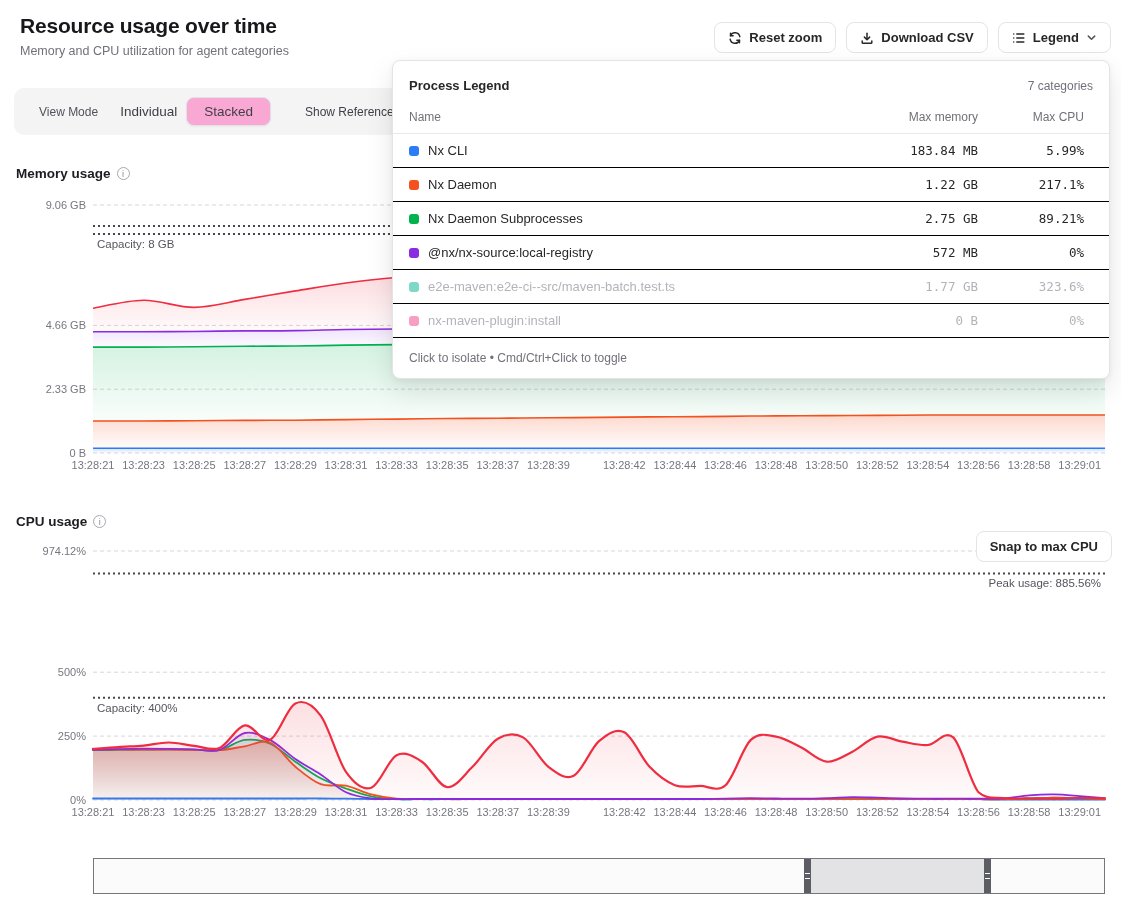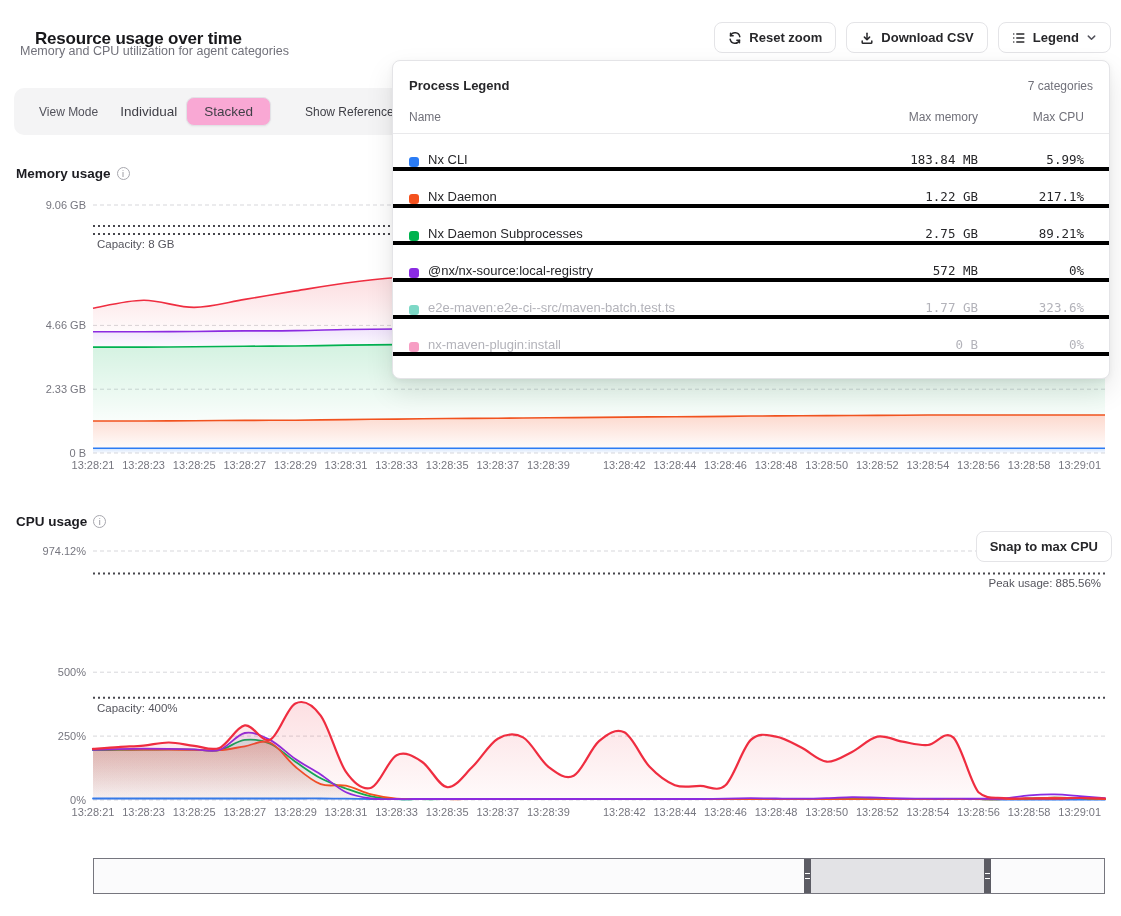--- a/index.html
+++ b/index.html
@@ -1,18 +1,18 @@
 <!DOCTYPE html>
 <html><head>
 <meta charset="utf-8">
 <style>
   html,body{margin:0;padding:0}
   body{width:1121px;height:916px;position:relative;overflow:hidden;background:#fff;
        font-family:"Liberation Sans",sans-serif;color:#18181b;}
-  .page-title{position:absolute;left:20px;top:14px;font-size:17px;font-weight:700;letter-spacing:-.2px;margin:15px}
+  .page-title{position:absolute;left:20px;top:14px;font-size:21px;font-weight:700;letter-spacing:-.2px;margin:0}
   .page-subtitle{position:absolute;left:20px;top:44px;font-size:12.5px;color:#71717a;margin:0}
   .header-actions{position:absolute;right:10px;top:22px;display:flex;gap:10px;z-index:5}
   .btn{display:inline-flex;align-items:center;gap:7px;height:31px;padding:0 13px;border:1px solid #e4e4e7;
        border-radius:8px;background:#fff;font-size:13px;font-weight:600;color:#27272a;cursor:pointer;
        font-family:"Liberation Sans",sans-serif;box-sizing:border-box}
   .btn svg{flex:none}
   .controls{position:absolute;left:14px;right:14px;top:88px;height:47px;background:#f4f4f5;border-radius:10px;
        display:flex;align-items:center;padding:0 25px;box-sizing:border-box;z-index:1}
   .vm-label{font-size:12px;color:#52525b}
   .seg{font-size:13.5px;color:#3f3f46;cursor:pointer}
@@ -41,21 +41,21 @@
   
   .legend-popup{position:absolute;left:392px;top:60px;width:718px;height:319px;background:#fff;border:1px solid #e4e4e7;
        border-radius:8px;box-shadow:0 12px 28px rgba(0,0,0,.10),0 2px 6px rgba(0,0,0,.05);z-index:20;box-sizing:border-box}
   .lp-header{display:flex;justify-content:space-between;align-items:center;padding:17px 16px 12px}
   .lp-title{font-size:13px;font-weight:700;color:#27272a}
   .lp-count{font-size:12px;color:#71717a}
   .lp-cols{display:flex;align-items:center;padding:5px 16px 9px;border-bottom:1px solid #e9e9eb;color:#71717a;font-size:12px}
   .lp-col-name{flex:1}
   .lp-col-mem,.lp-mem{width:150px;text-align:right}
   .lp-col-cpu,.lp-cpu{width:115px;text-align:right;padding-right:9px;box-sizing:border-box}
-  .lp-row{display:flex;align-items:flex-end;height:33px;padding:0 16px;border-bottom:4px solid #000000;cursor:pointer}
+  .lp-row{display:flex;align-items:center;height:33px;padding:0 16px;border-bottom:1px solid #000000;cursor:pointer}
   .lp-dot{width:10px;height:10px;border-radius:3px;flex:none;margin-right:9px}
   .lp-name{flex:1;font-size:13px;color:#27272a;white-space:nowrap;overflow:hidden;text-overflow:ellipsis}
   .lp-val{font-family:"DejaVu Sans Mono",monospace;font-size:12.5px;color:#27272a}
   .lp-row.muted .lp-name,.lp-row.muted .lp-val{color:#b3b3ba}
   .lp-footer{padding:13px 16px;font-size:12px;color:#71717a}
 </style>
 </head>
 <body>
 
 <div>
@@ -300,15 +300,16 @@
           <span class="lp-val lp-mem">1.77 GB</span>
           <span class="lp-val lp-cpu">323.6%</span>
         </div>
         <div class="lp-row muted">
           <span class="lp-dot" style="background:#f79ec4"></span>
           <span class="lp-name">nx-maven-plugin:install</span>
           <span class="lp-val lp-mem">0 B</span>
           <span class="lp-val lp-cpu">0%</span>
         </div>
       </div>
+    <div class="lp-footer">Click to isolate • Cmd/Ctrl+Click to toggle</div>
   </div>
 
 </div>
 
 </body></html>

